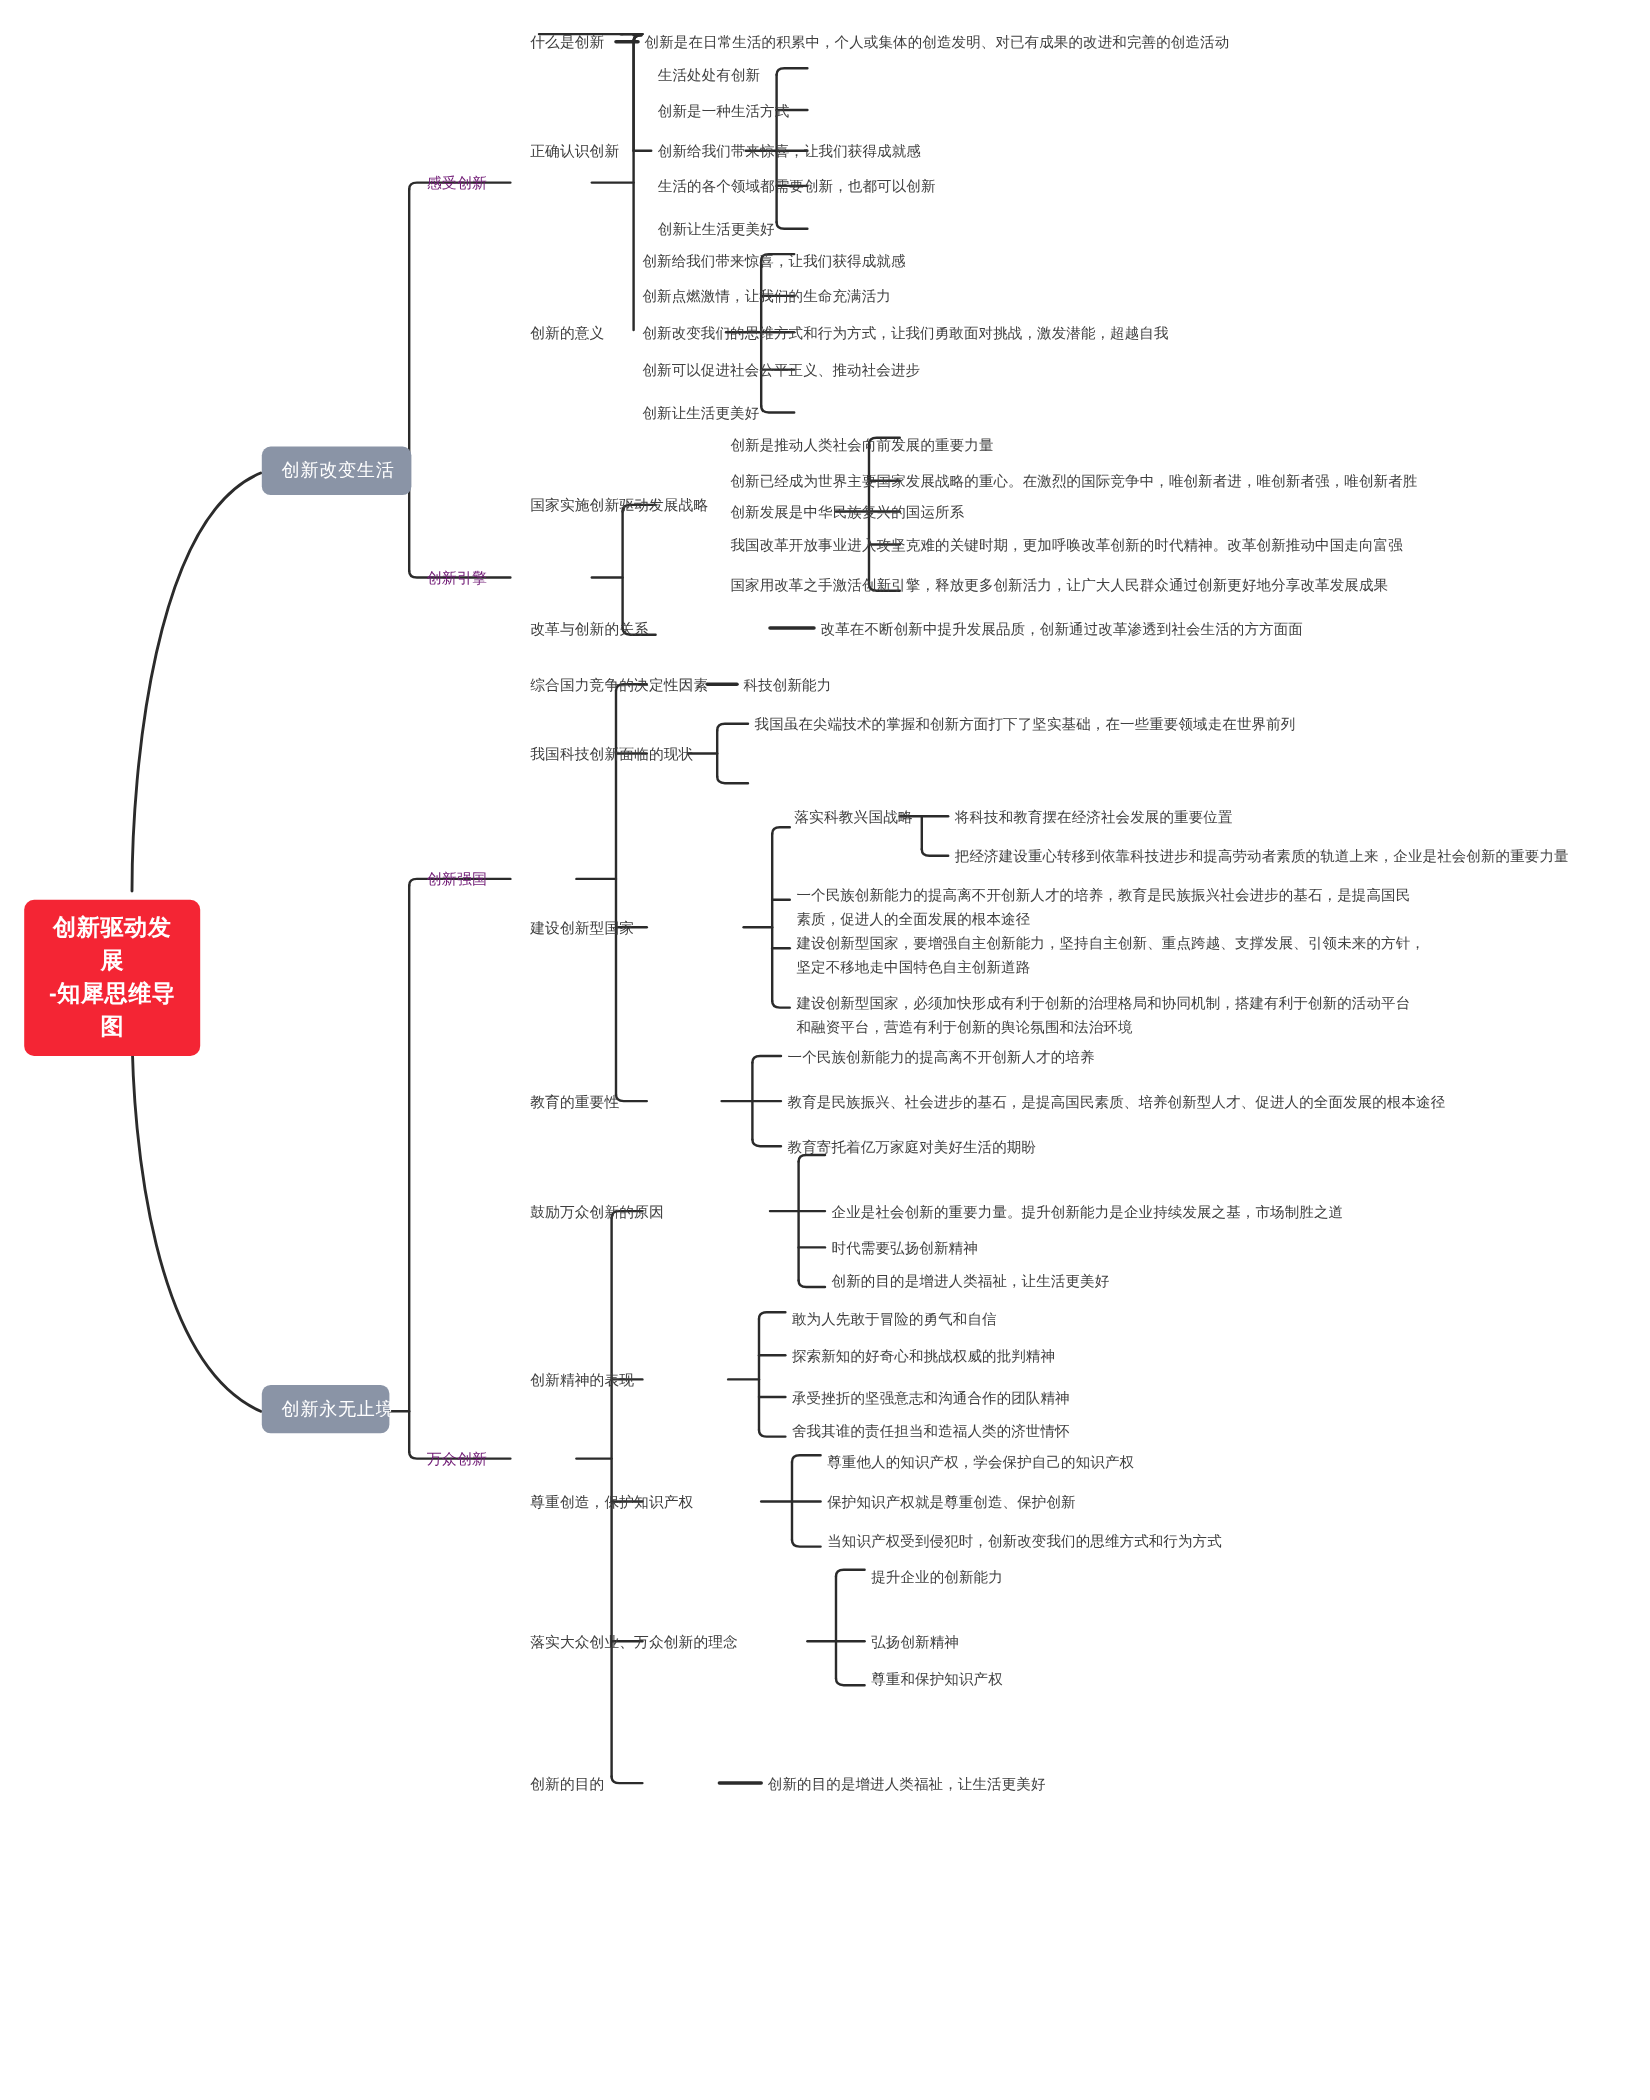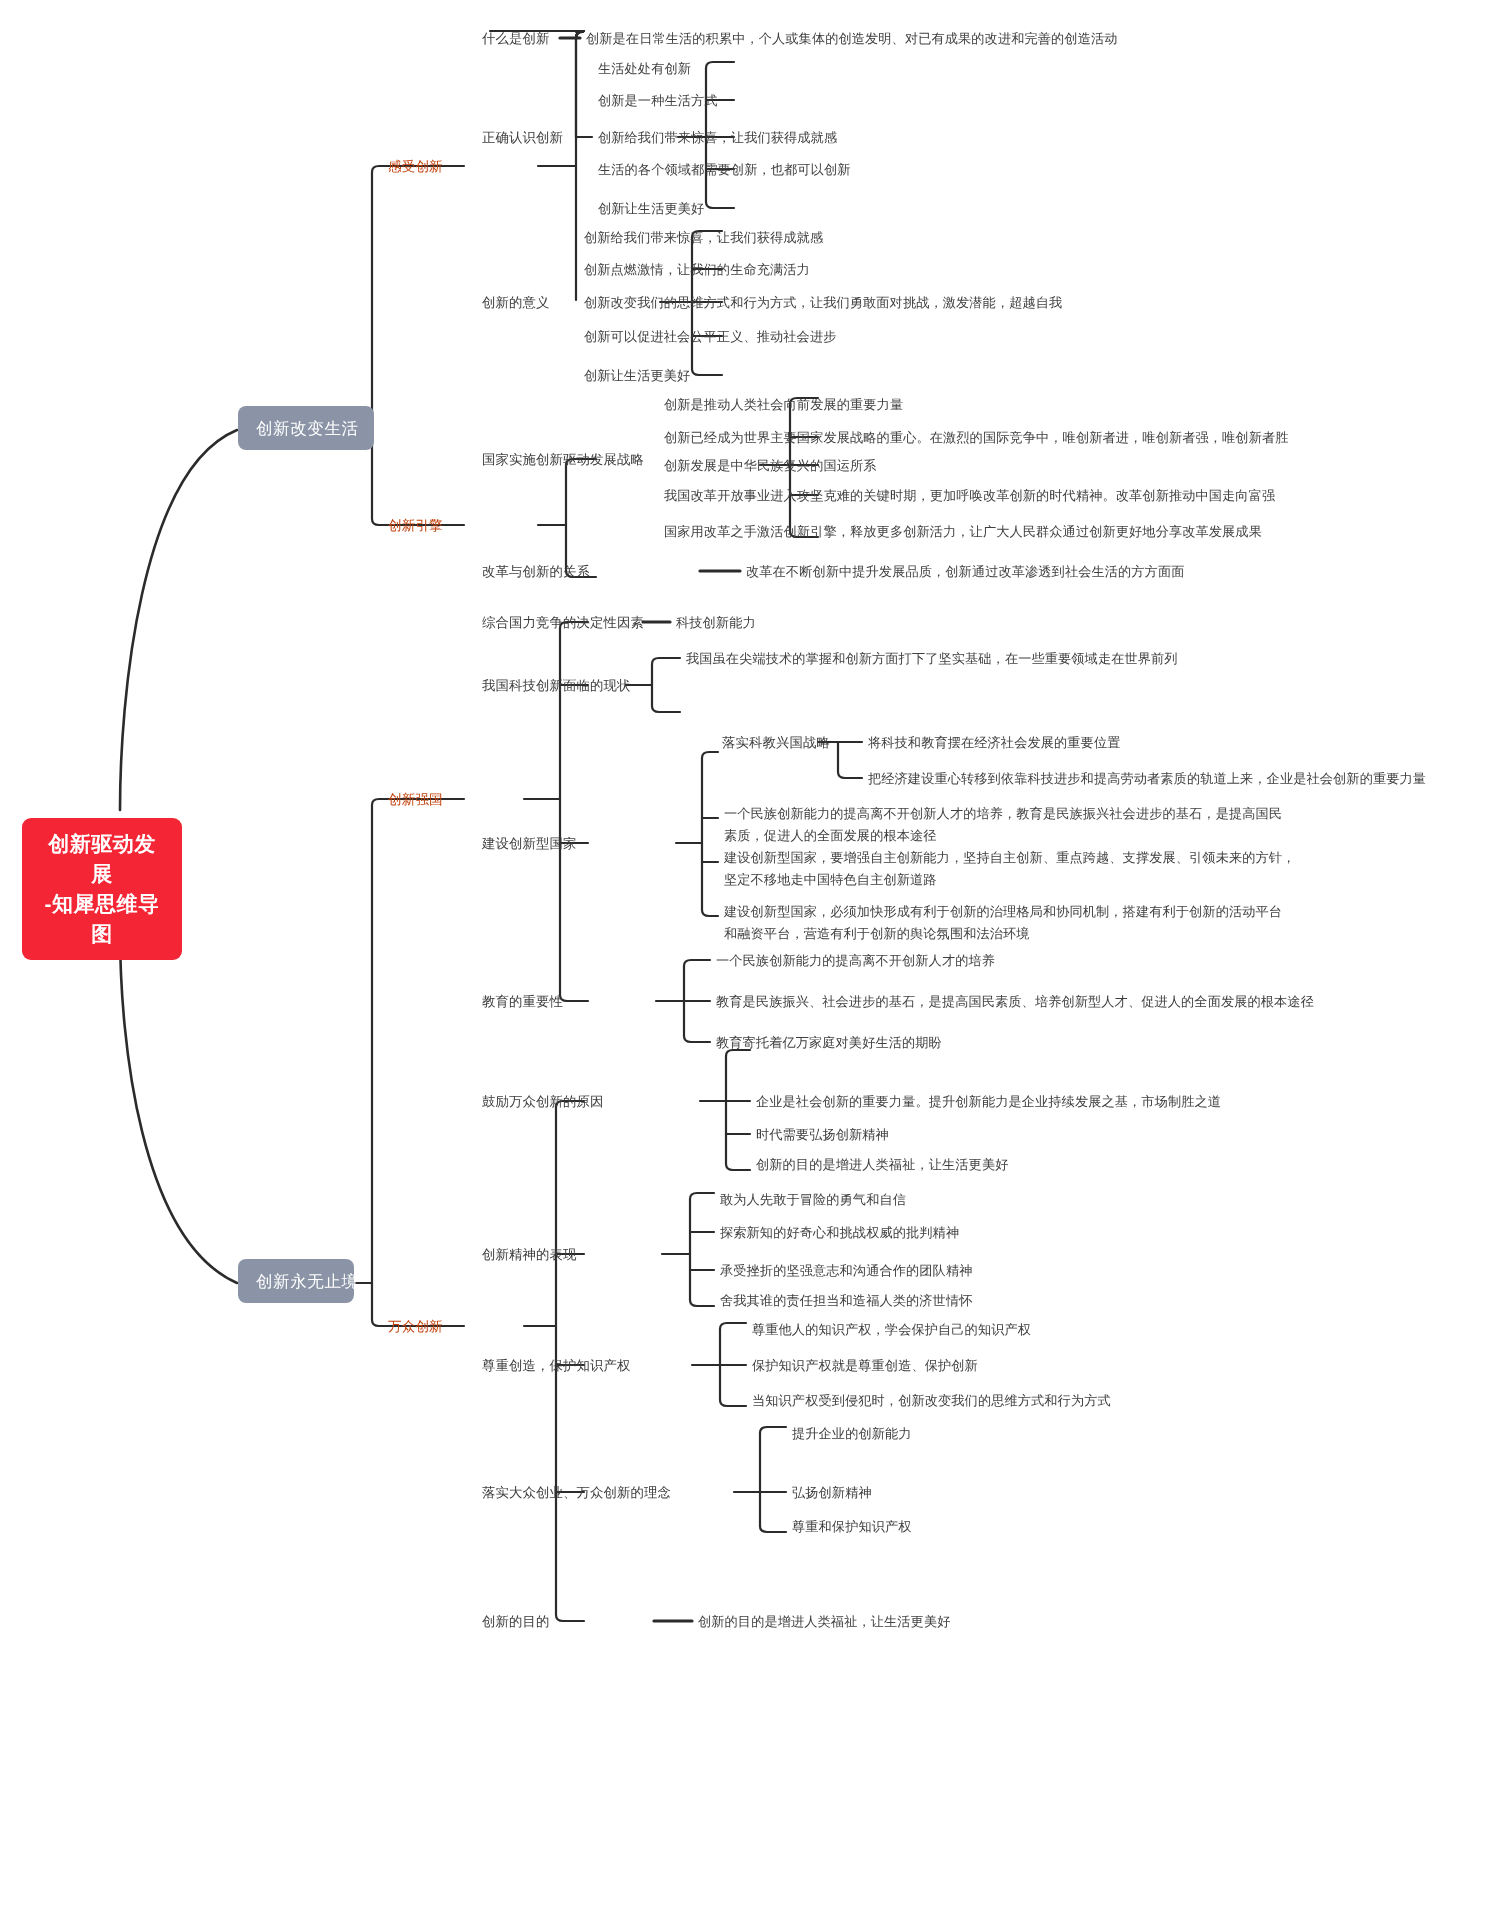--- a/index.html
+++ b/index.html
@@ -51,21 +51,21 @@
     font-size: 16.5px;
     line-height: 24px;
     padding: 10px 18px;
     text-align: center;
     letter-spacing: 0.6px;
     white-space: pre;
   }
   
   .lvl3 {
     font-size: 13.6px;
-    color: #c2410c;
+    color: #701a75;
   }
   
   .lvl4 {
     font-size: 13.4px;
     color: #3d3d3d;
   }
   
   .lvl5 {
     font-size: 13.2px;
     color: #3f3f3f;

